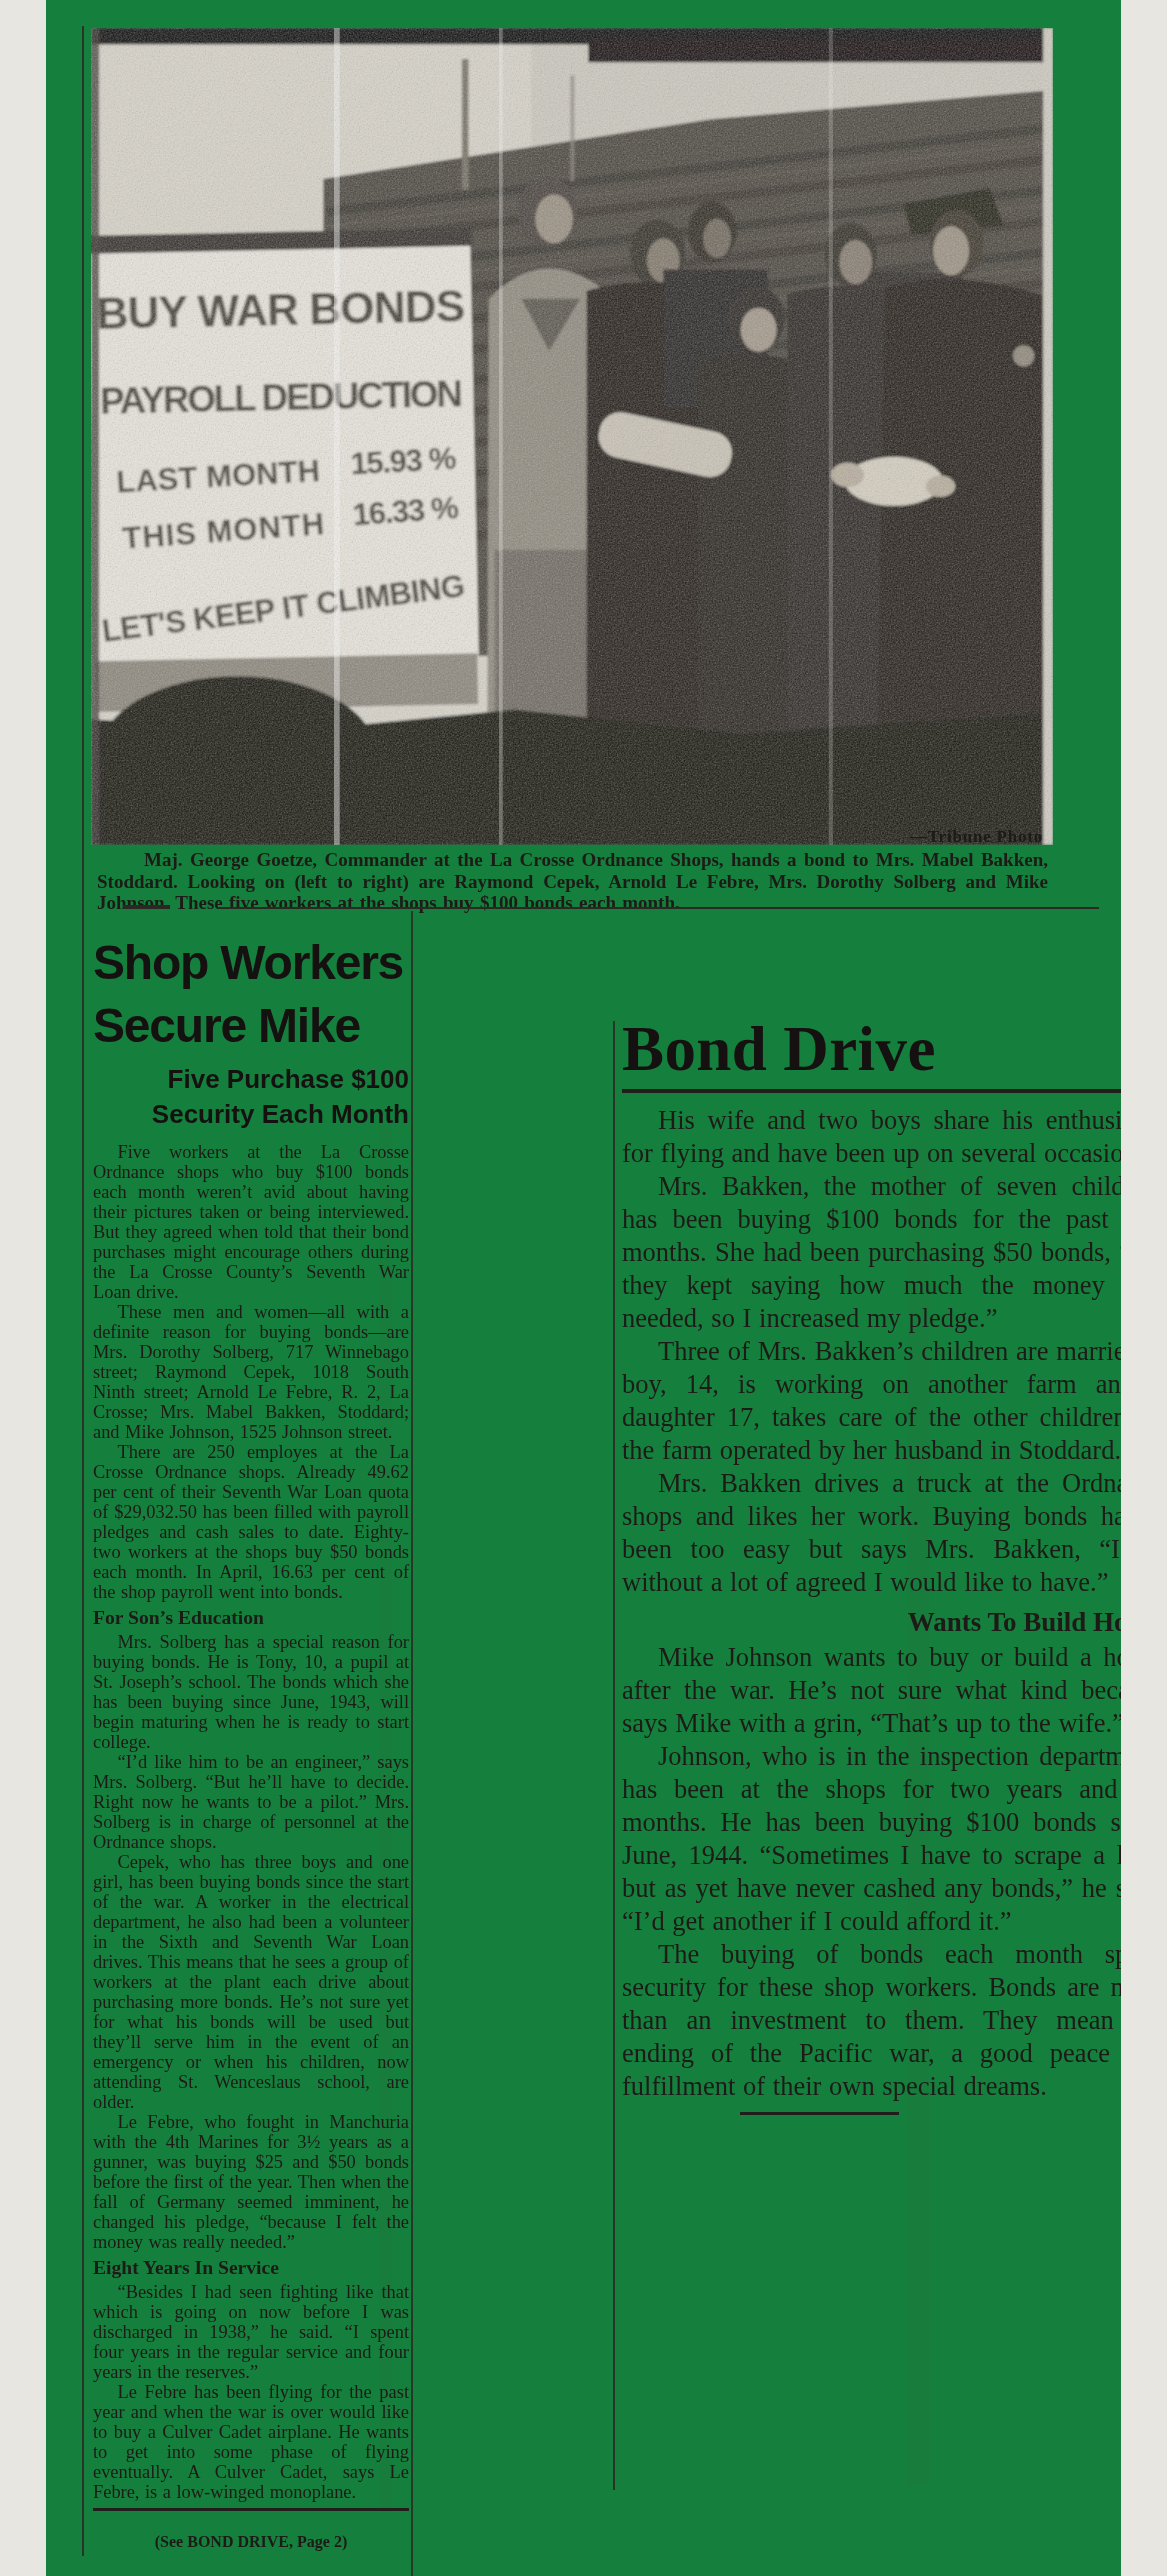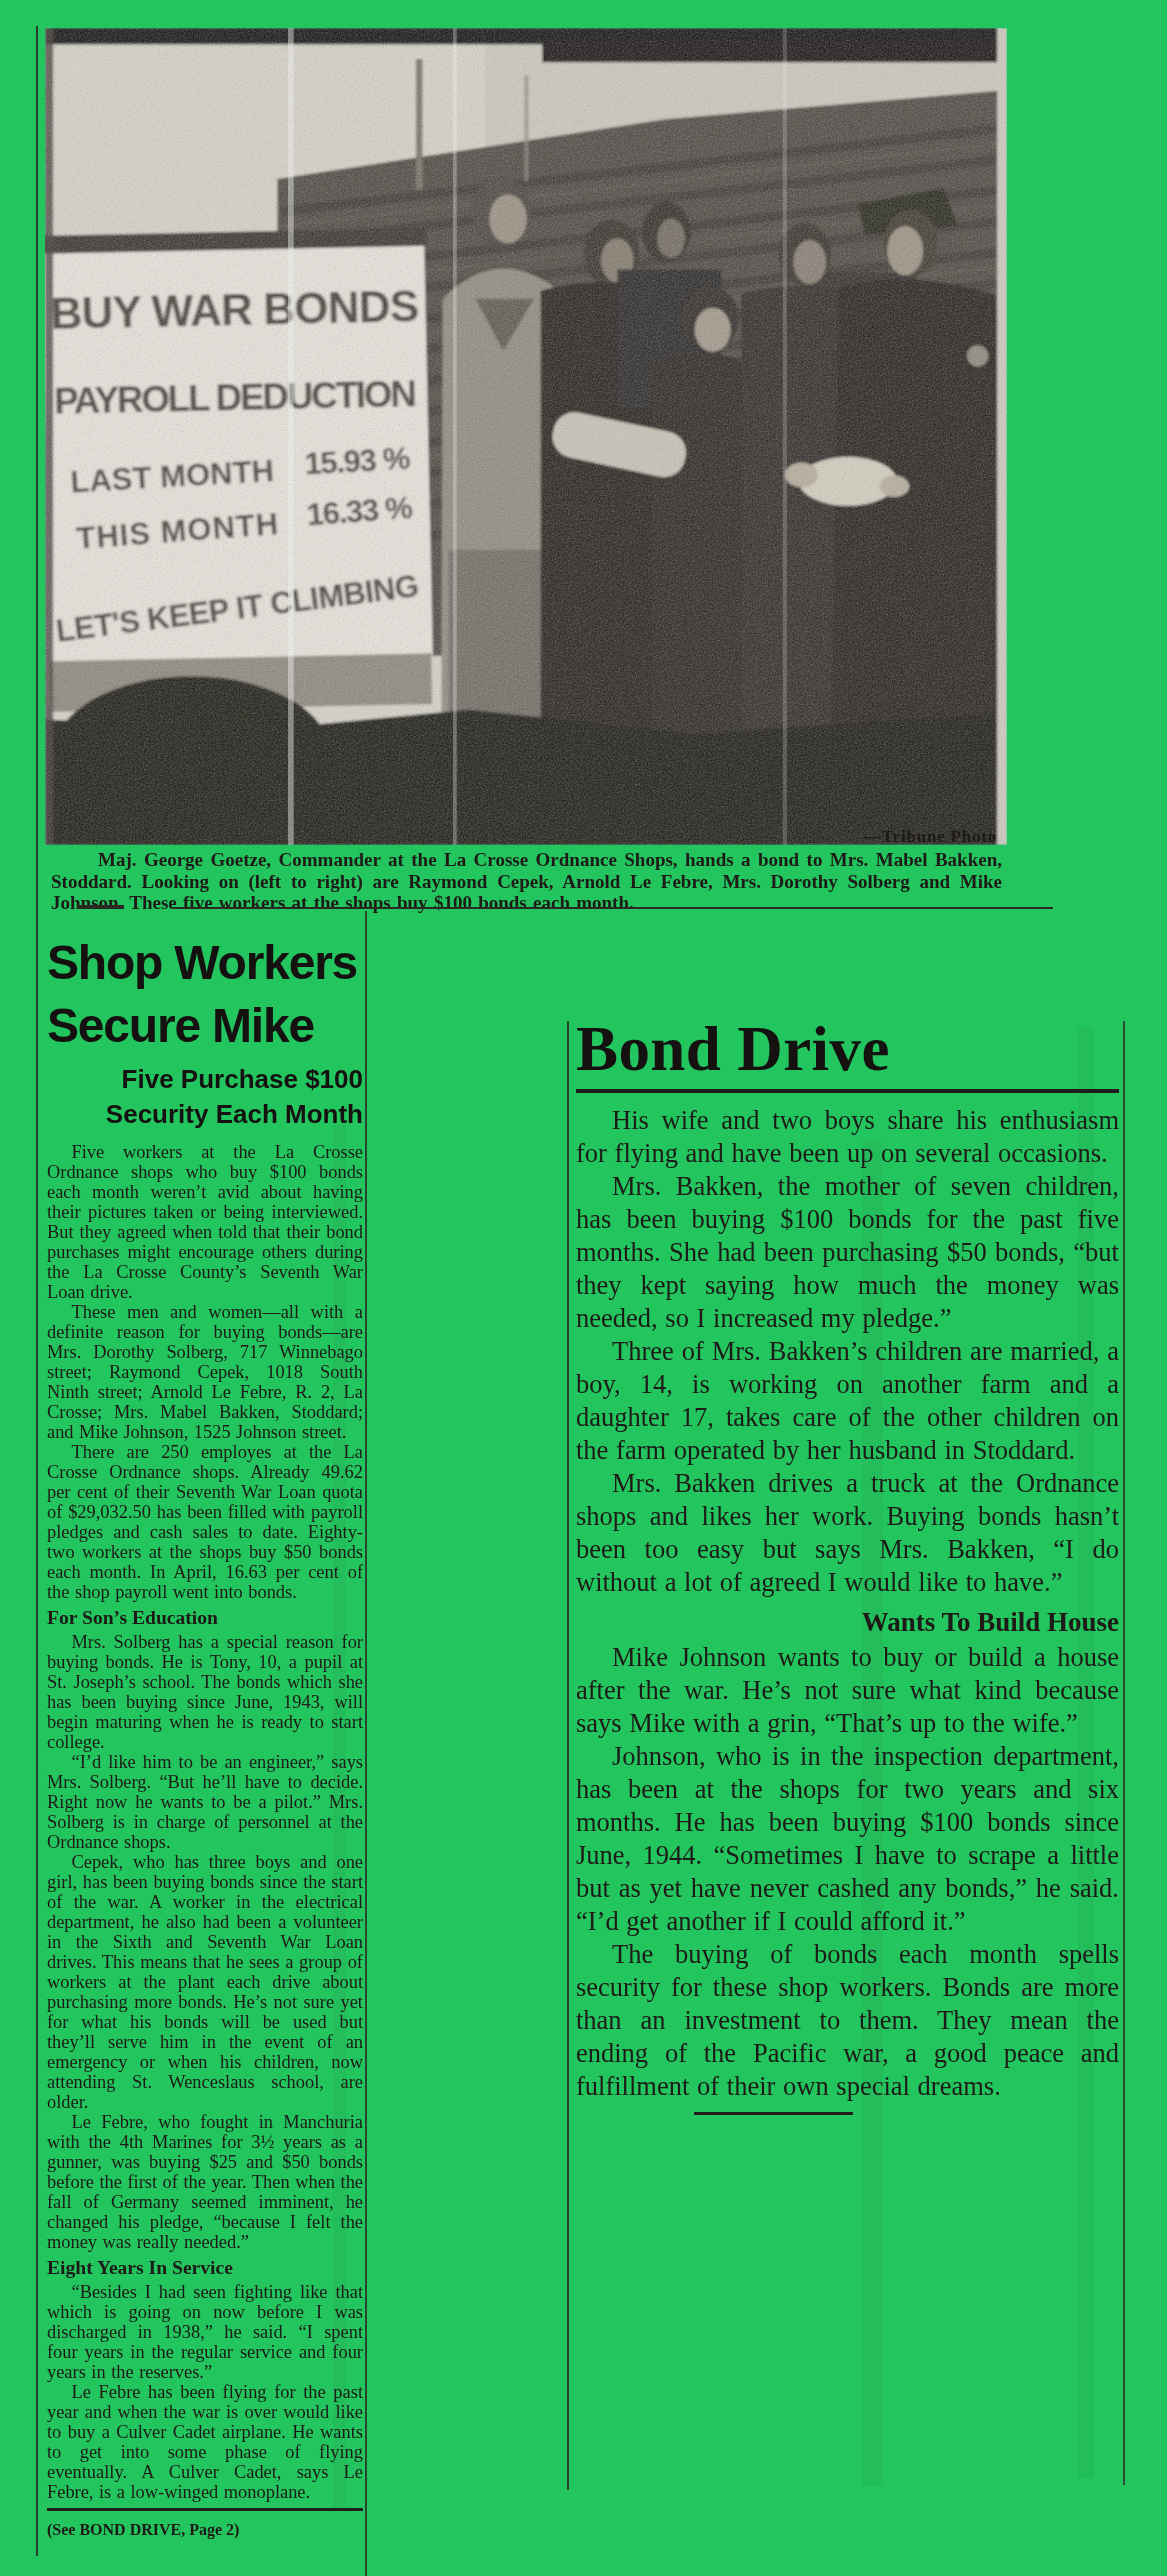--- a/index.html
+++ b/index.html
@@ -1,38 +1,38 @@
 <!DOCTYPE html>
 <html style="font-size:13px"><head>
 <meta charset="utf-8">
 <style>
   html,body{margin:0;padding:0;background:#e8e6e1;}
   .sheet{
-    position:relative;width:1167px;height:2576px;margin:0 auto;
-    background:#22c55e;overflow:hidden;
+    position:relative;width:1075px;height:2576px;margin:0 auto;
+    background:#15803d;overflow:hidden;
     font-family:"Liberation Serif", serif;color:#1d1a17;
   }
   
   .vrule,.hrule{position:absolute;background:#2b2723;}
   .smudge{position:absolute;background:rgba(70,62,55,0.055);pointer-events:none;}
   
   .photo{position:absolute;left:45px;top:28px;width:962px;height:817px;}
   .photo svg{display:block;width:100%;height:100%;}
   
   .caption-block{position:absolute;left:51px;top:827px;width:951px;}
   .photo-credit{text-align:right;font-weight:bold;font-size:17px;line-height:19.6px;letter-spacing:0.8px;padding-right:4.9px;}
   .caption-text{margin:2.4px 0 0 0;font-weight:bold;font-size:19px;line-height:21.6px;text-align:justify;text-indent:47px;word-spacing:.08em;}
   
   .left-col{position:absolute;left:47px;top:931px;width:316px;}
   .left-head{font-family:"Liberation Sans", sans-serif;font-weight:700;font-size:48px;line-height:63px;letter-spacing:-1.2px;color:#141110;}
   .left-sub{font-family:"Liberation Sans", sans-serif;font-weight:700;font-size:26px;line-height:35px;text-align:right;color:#141110;margin-top:4.9px;}
   .left-body{margin-top:9.8px;}
   .left-body p{margin:0;font-size:18.4px;line-height:20px;text-align:justify;text-indent:24.5px;word-spacing:.05em;}
   .left-body h3{margin:5.7px 0 2.4px 0;font-size:19.6px;line-height:22px;font-weight:700;}
-  .left-footer{margin-top:6.5px;border-top:3.3px solid #211d1a;padding-top:10px;text-align:left;font-weight:700;font-size:16px;}
+  .left-footer{margin-top:6.5px;border-top:3.3px solid #211d1a;padding-top:22px;text-align:center;font-weight:700;font-size:16px;}
   
   .right-col{position:absolute;left:576px;top:1016px;width:543px;}
   .right-head{font-weight:700;font-size:63px;line-height:67px;letter-spacing:0.4px;color:#141110;}
   .right-cont{margin-top:4.9px;text-align:center;font-weight:700;font-size:22px;line-height:24.5px;}
   .right-head-rule{height:4.1px;background:#211d1a;margin-top:5.7px;}
   .right-body{margin-top:11.4px;}
   .right-body p{margin:0;font-size:26.5px;line-height:33px;text-align:justify;text-indent:36px;word-spacing:.04em;}
   .right-body h3{margin:8.2px 0 4.1px 0;font-size:27px;line-height:30px;font-weight:700;text-align:right;}
   .right-end-rule{width:159px;height:3.3px;background:#211d1a;margin:8.2px 0 0 118px;}
 </style>

